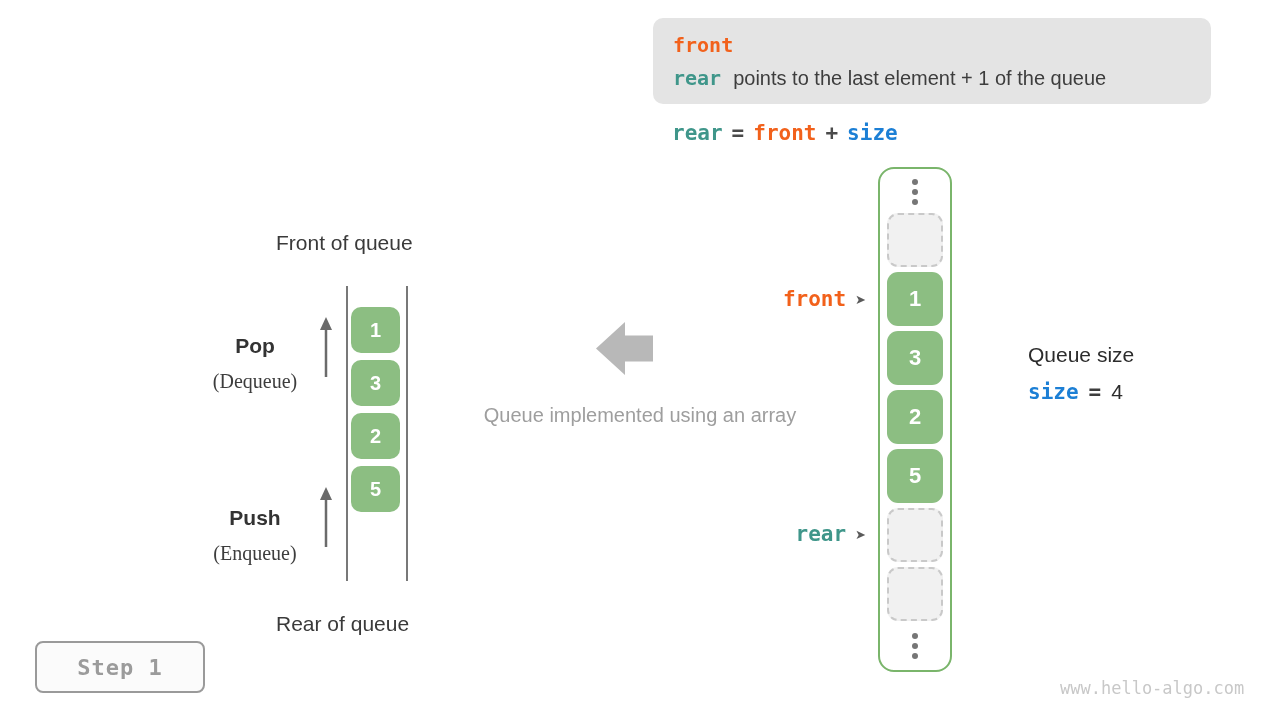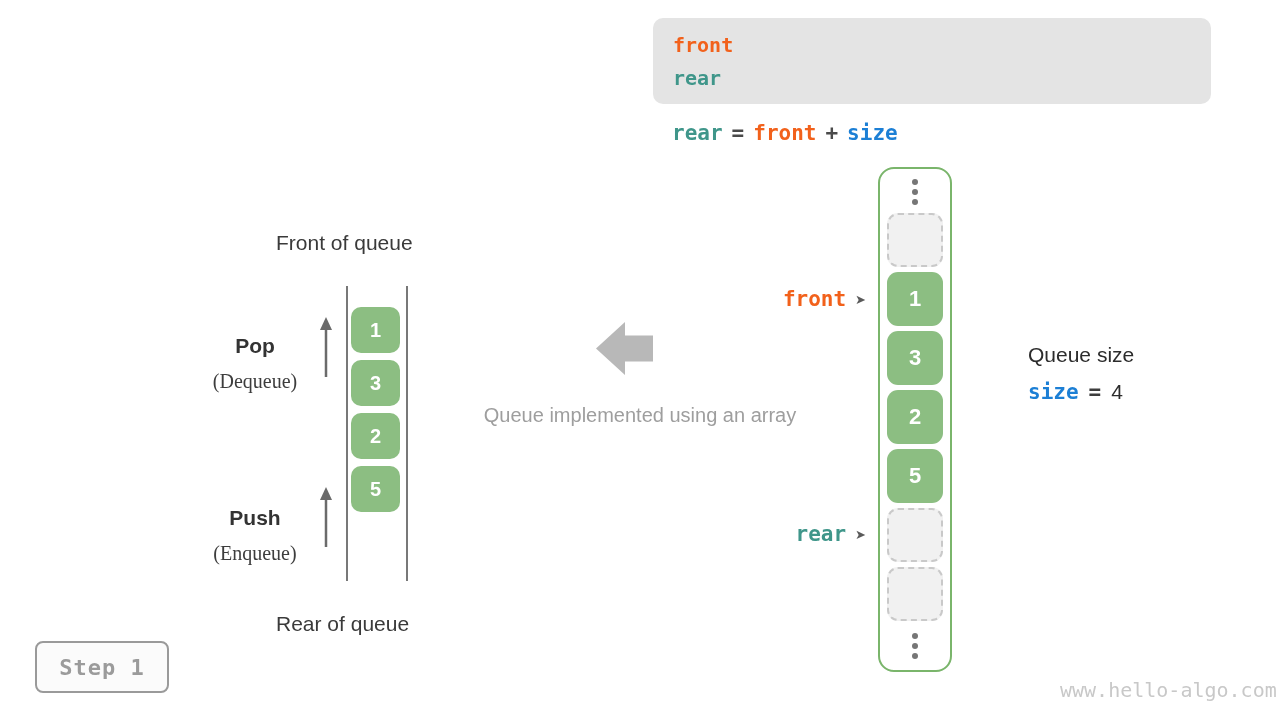--- a/index.html
+++ b/index.html
@@ -64,43 +64,44 @@
   .pointer .arrow { color: #5a5a5a; font-size: 13px; font-family: "DejaVu Sans", sans-serif; }
 
   
   .qsize-title { left: 1028px; top: 343px; font-size: 21px; color: #2c2c2c; }
   .qsize-formula { left: 1028px; top: 380px; font-size: 21px; display: flex; align-items: baseline; }
   .qsize-formula .op { color: #3d3d3d; font-family: "DejaVu Sans Mono", monospace; font-weight: bold; margin: 0 10px; }
   .qsize-formula .val { color: #2c2c2c; font-size: 21px; }
 
   
   .step-badge {
-    left: 35px; top: 641px; width: 134px; height: 52px;
+    left: 35px; top: 641px; width: 170px; height: 52px;
     background: #fbfbfb; border: 2px solid #9a9a9a; border-radius: 8px;
     display: flex; align-items: center; justify-content: center;
     font-family: "DejaVu Sans Mono", monospace; font-weight: bold;
     font-size: 22px; color: #9b9b9b; letter-spacing: 1px;
   }
 
   .watermark {
     left: 1060px; top: 678px; font-family: "DejaVu Sans Mono", monospace;
-    font-size: 20px; color: #c8c8c8;
+    font-size: 17px; color: #c8c8c8;
   }
 </style>
 </head>
 <body>
 
 <div class="canvas">
 
   <div class="abs note-box">
     <div class="note-line">
       <span class="code orange">front</span>
     </div>
     <div class="note-line">
       <span class="code teal">rear</span>
+      <span>points to the last element + 1 of the queue</span>
     </div>
   </div>
 
   <div class="abs formula">
     <span class="code teal">rear</span>
     <span class="op">=</span>
     <span class="code orange">front</span>
     <span class="op">+</span>
     <span class="code blue">size</span>
   </div>

